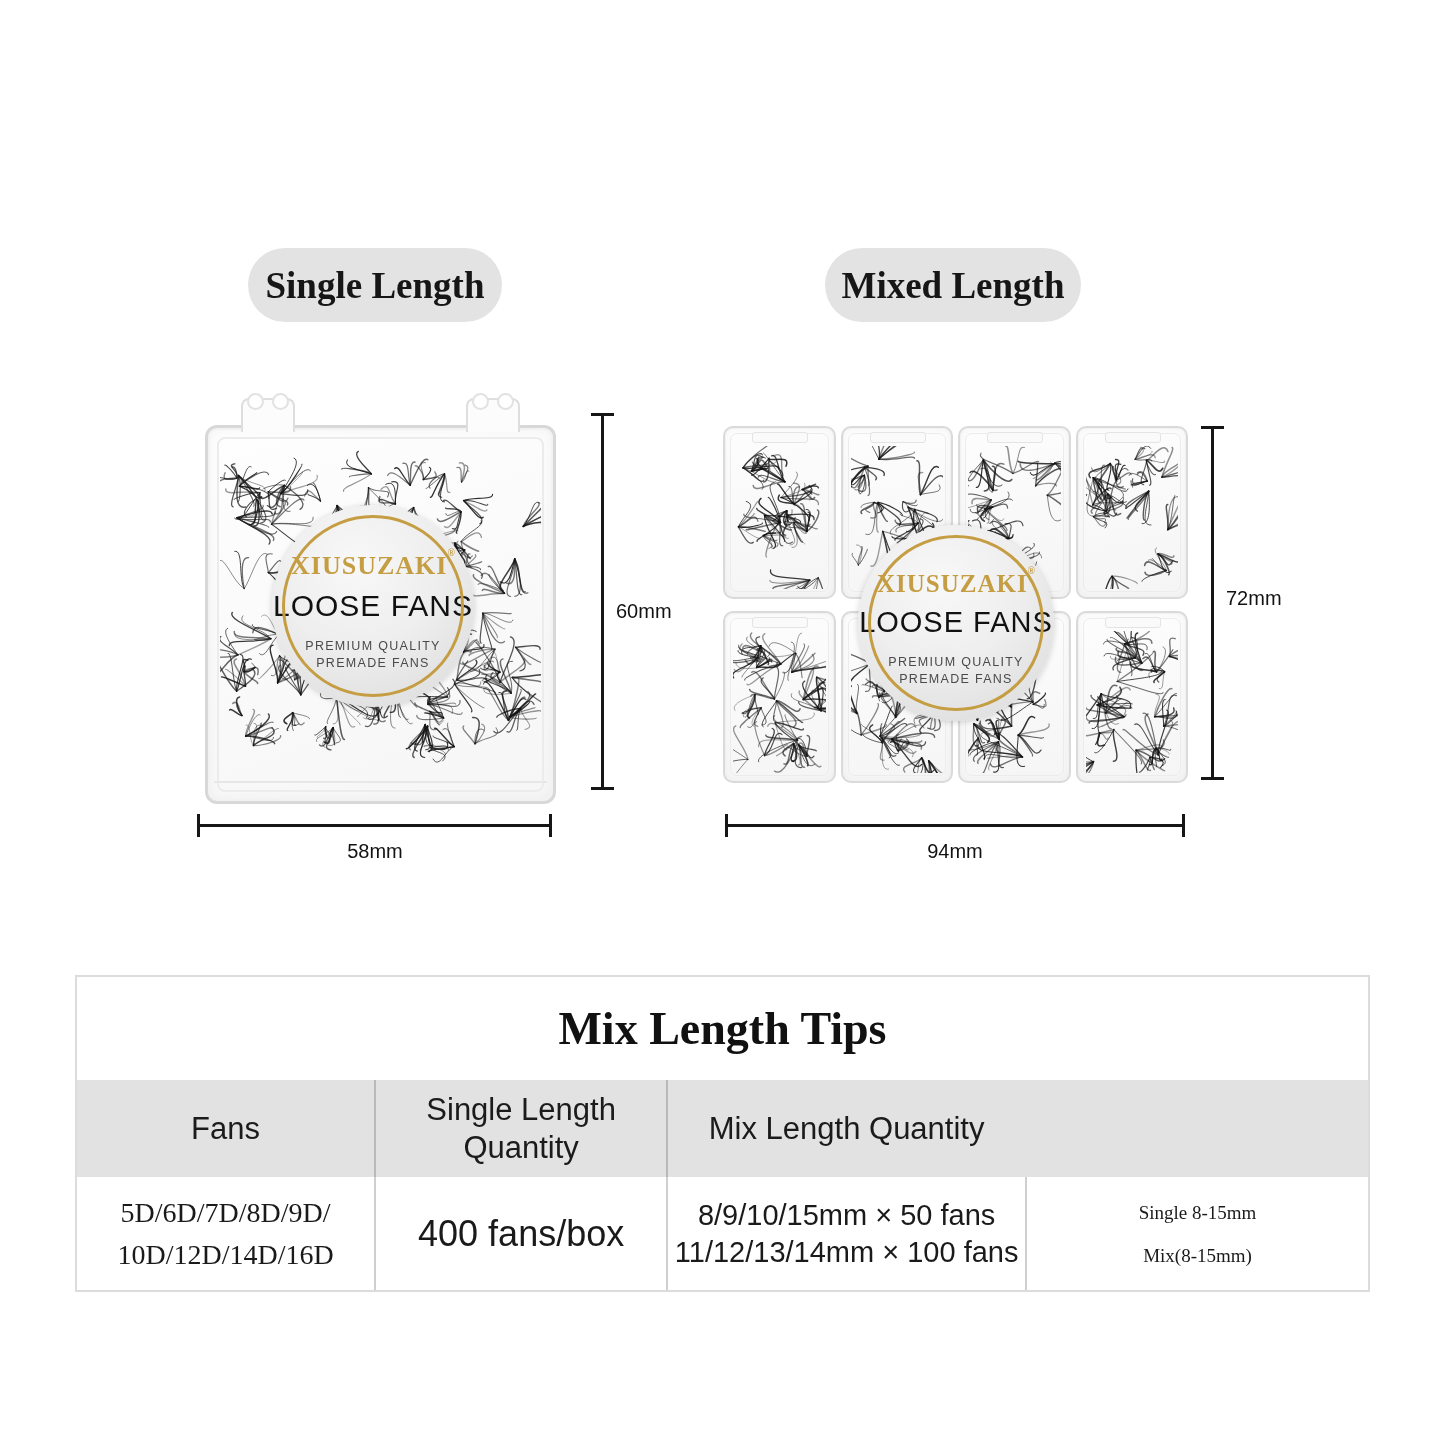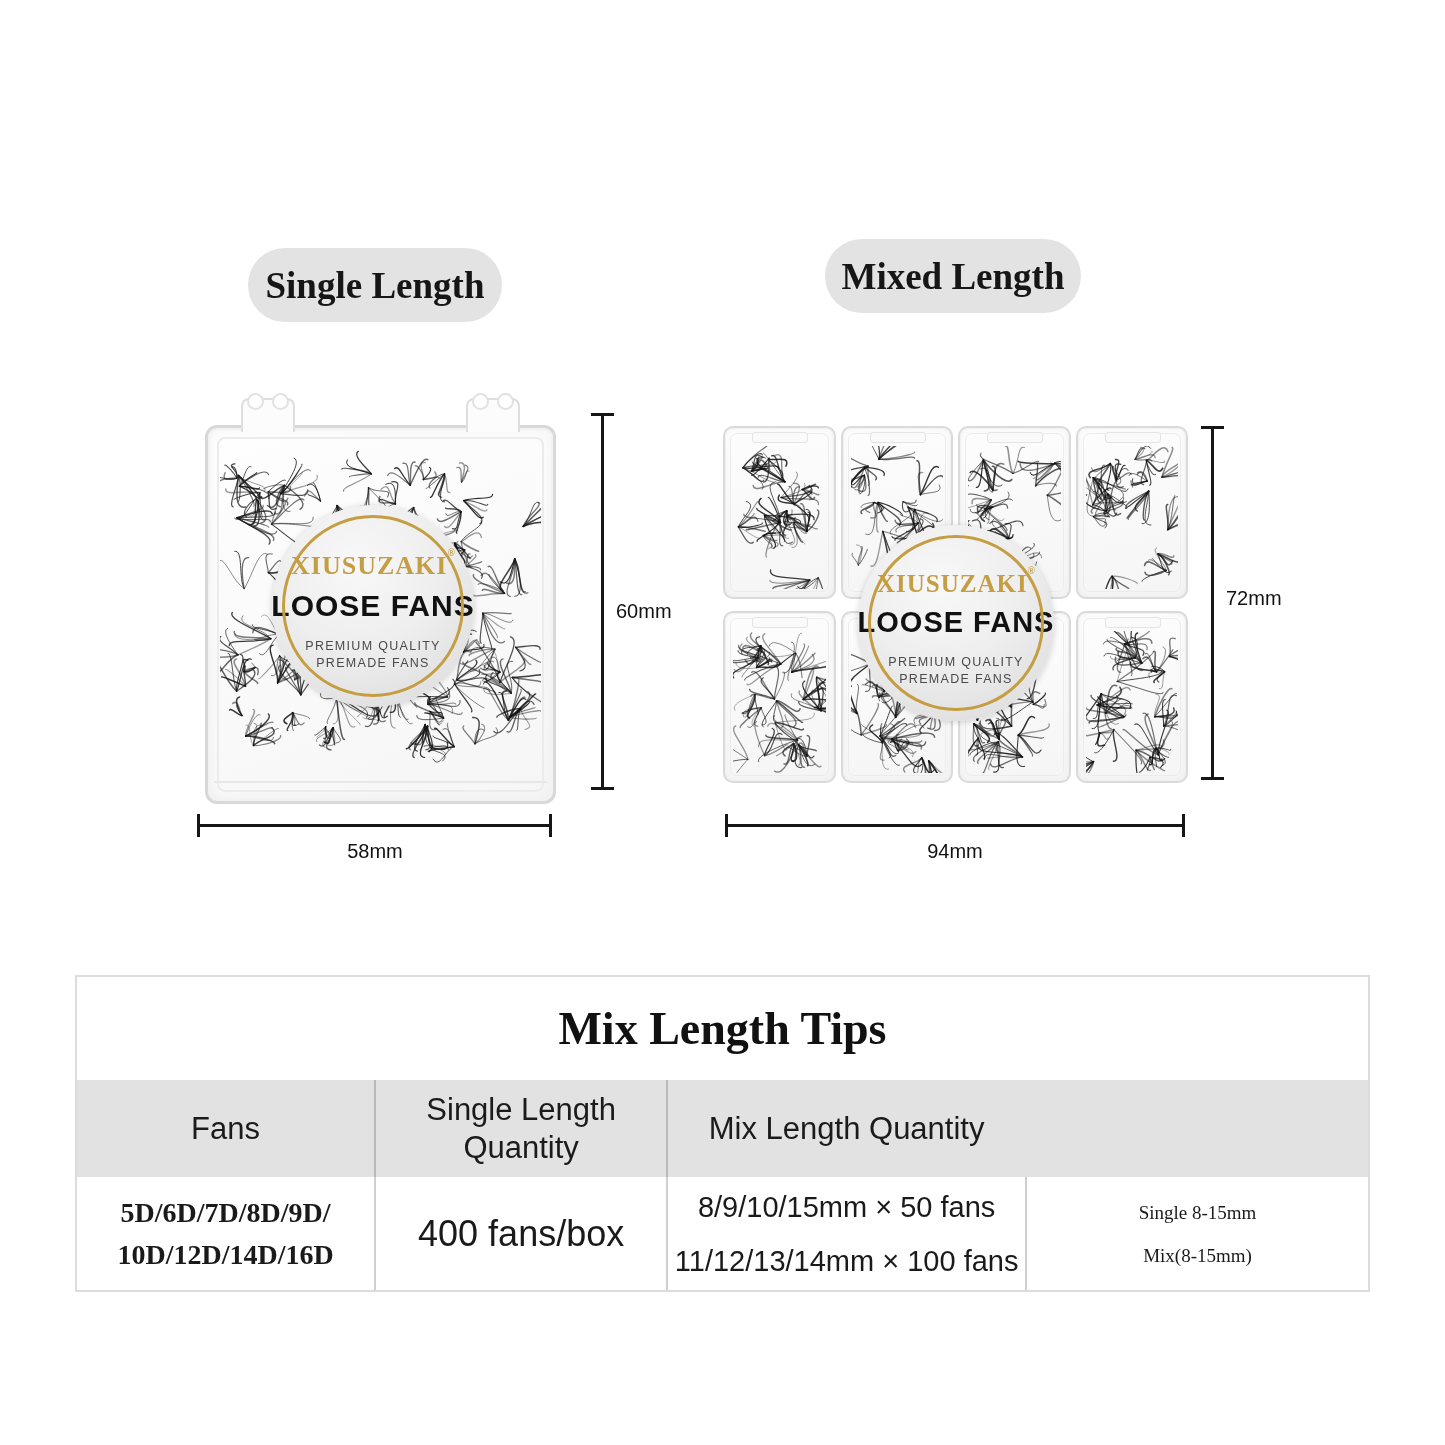--- a/index.html
+++ b/index.html
@@ -4,21 +4,21 @@
 <style>
   html,body{margin:0;padding:0;background:#fff;}
   .canvas{position:relative;width:1445px;height:1445px;background:#fff;overflow:hidden;
           font-family:"Liberation Sans", sans-serif;color:var(--text,#1a1a1a);margin-top:43px;}
 
   
   .pill{position:absolute;height:74px;border-radius:40px;background:var(--pill-bg,#e3e3e3);
         display:flex;align-items:center;justify-content:center;
         font-family:"Liberation Serif", serif;font-weight:700;font-size:37px;color:#161616;}
   .pill-single{left:248px;top:205px;width:254px;}
-  .pill-mixed{left:825px;top:196px;width:256px;}
+  .pill-mixed{left:825px;top:205px;width:256px;}
 
   
   .boxL{position:absolute;left:205px;top:382px;width:345px;height:373px;
         border:3px solid #d8d8d8;border-radius:12px;
         background:linear-gradient(160deg,#fefefe,#f6f6f6);
         box-shadow:inset 0 0 0 2px #f2f2f2, inset 0 0 14px rgba(0,0,0,.05);}
   .boxL .rim{position:absolute;inset:9px;border:2px solid #ececec;border-radius:8px;}
   .boxL .seam{position:absolute;left:6px;right:6px;bottom:18px;height:2px;background:#e7e7e7;}
   .hinge{position:absolute;top:-30px;width:50px;height:32px;background:#fcfcfc;
          border:2px solid #dedede;border-bottom:none;border-radius:8px 8px 0 0;}
@@ -43,21 +43,21 @@
 
   
   .plabel{position:absolute;border-radius:50%;
           background:radial-gradient(circle at 42% 30%, #f8f8f8 0%, #eeeeee 45%, #d9d9d9 100%);
           box-shadow:0 1px 6px rgba(0,0,0,.18);
           display:flex;flex-direction:column;align-items:center;text-align:center;}
   .plabel .ring{position:absolute;inset:10px;border:3px solid var(--gold,#cfa84d);border-radius:50%;}
   .plabel .brand{margin-top:42px;font-family:"Liberation Serif", serif;font-weight:700;
           font-size:26px;letter-spacing:1px;color:var(--gold,#c59d43);white-space:nowrap;}
   .plabel .brand sup{font-size:10px;vertical-align:18px;letter-spacing:0;}
-  .plabel .ltitle{margin-top:8px;font-size:30px;font-weight:700;letter-spacing:1px;color:#111;white-space:nowrap;}
+  .plabel .ltitle{margin-top:8px;font-size:30px;font-weight:400;letter-spacing:1px;color:#111;white-space:nowrap;}
   .plabel .lsub{font-size:12.5px;letter-spacing:1.3px;color:#4a4a4a;white-space:nowrap;}
   .plabel .s1{margin-top:16px;} .plabel .s2{margin-top:3px;}
   .plabel-left{left:64px;top:77px;width:202px;height:202px;}
   .plabel-right{left:135px;top:99px;width:196px;height:196px;z-index:5;}
   .plabel-right .brand{margin-top:40px;font-size:25px;}
   .plabel-right .ltitle{font-size:29px;}
 
   
   .vline{position:absolute;width:3px;background:#161616;}
   .vline::before,.vline::after{content:"";position:absolute;left:-10px;width:23px;height:3px;background:#161616;}
@@ -75,23 +75,23 @@
   .spec .trow{display:flex;align-items:center;justify-content:center;
         font-family:"Liberation Serif", serif;font-weight:700;font-size:46px;color:#111;}
   .spec .hrow{display:grid;grid-template-columns:298fr 293fr 360fr 344fr;
         background:var(--table-header-bg,#e2e2e2);}
   .spec .hrow .cell{font-size:31px;line-height:38px;color:#1b1b1b;}
   .spec .hrow .cell + .cell{border-left:2px solid #b9b9b9;}
   .spec .brow{display:grid;grid-template-columns:298fr 293fr 360fr 344fr;background:#fff;}
   .spec .brow .cell + .cell{border-left:2px solid #cfcfcf;}
   .spec .cell{display:flex;align-items:center;justify-content:center;text-align:center;
         white-space:pre-line;}
-  .c-fans{font-family:"Liberation Serif", serif;font-size:28px;line-height:42px;font-weight:bold;}
+  .c-fans{font-family:"Liberation Serif", serif;font-size:28px;line-height:42px;}
   .c-sqty{font-size:36px;}
-  .c-mqty{font-size:29px;line-height:54px;}
+  .c-mqty{font-size:29px;line-height:37px;}
   .c-len{font-family:"Liberation Serif", serif;font-size:19px;line-height:43px;}
 </style>
 </head>
 <body>
 
 <div class="canvas">
 
   <div class="pill pill-single">
     <span>Single Length</span>
   </div>

